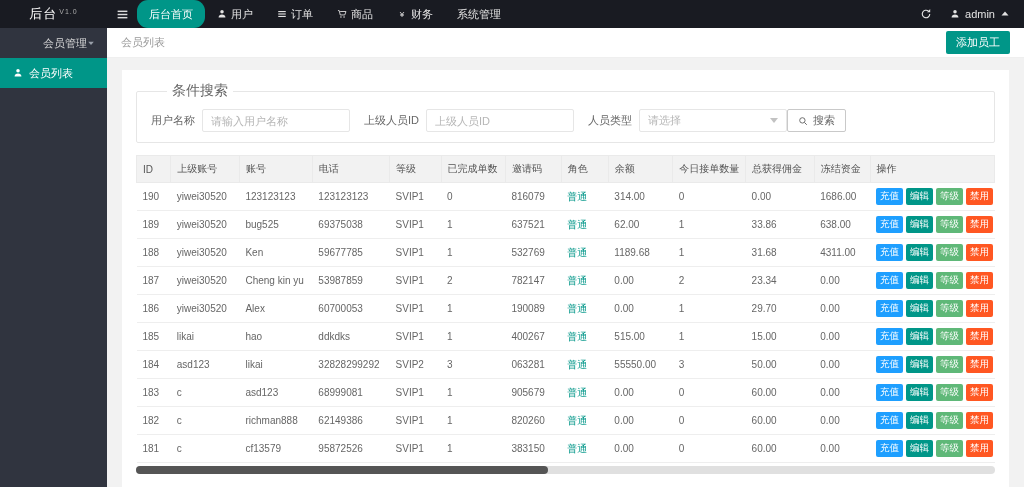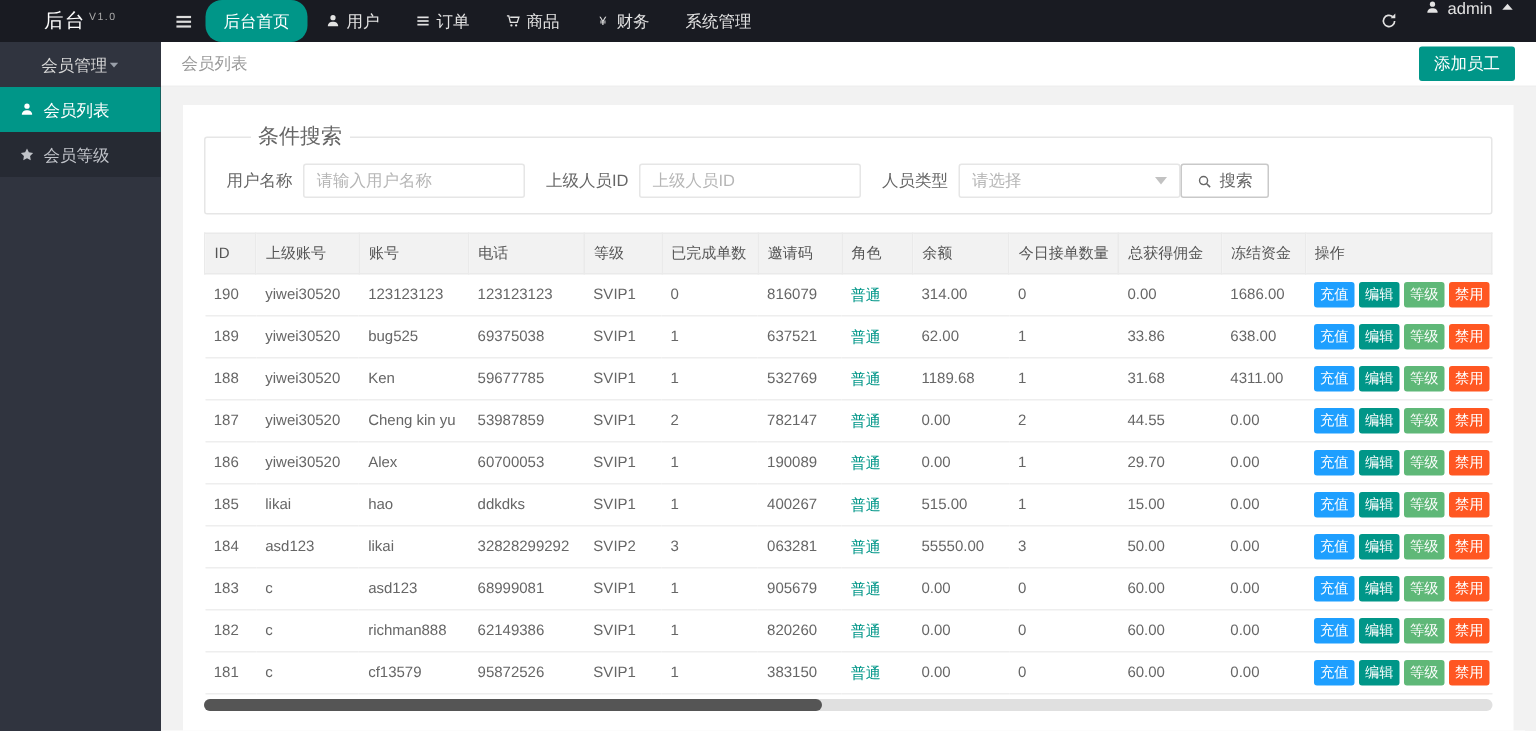--- a/index.html
+++ b/index.html
@@ -17,26 +17,26 @@
   .logo sup { font-size:7px; color:#aaa; margin-left:2px; transform:translateY(-3px); }
   .nav-toggle { width:30px; display:flex; align-items:center; justify-content:center; color:#ddd; cursor:pointer; }
   .nav-toggle .ico { width:13px; height:13px; }
   .nav { display:flex; align-items:stretch; }
   .nav-item { display:flex; align-items:center; gap:4px; padding:0 12px; color:#e3e3e3; font-size:11px; cursor:pointer; }
   .nav-item .ico { width:10px; height:10px; }
   .nav-item.active { background:#009688; color:#fff;border-radius:11px; }
   .topbar-right { margin-left:auto; display:flex; align-items:stretch; color:#e3e3e3; }
   .icon-btn { display:flex; align-items:center; padding:0 10px; cursor:pointer; }
   .icon-btn .ico { width:12px; height:12px; }
-  .admin { display:flex; align-items:flex-start; gap:5px; padding:0 14px 0 8px; font-size:11px; cursor:pointer; }
+  .admin { display:flex; align-items:center; gap:5px; padding:0 14px 0 8px; font-size:11px; cursor:pointer; }
   .admin .ico { width:10px; height:10px; }
 
   
   .sidebar { position:fixed; top:28px; left:0; bottom:0; width:107px; background:#30343f; z-index:10; }
-  .side-group { height:30px; display:flex; align-items:center; justify-content:center; padding:0 12px; color:#d6d6d6; font-size:11px; cursor:pointer;font-family:Liberation Serif, serif; }
+  .side-group { height:30px; display:flex; align-items:center; justify-content:flex-end; padding:0 12px; color:#d6d6d6; font-size:11px; cursor:pointer;font-family:Liberation Serif, serif; }
   .side-group .ico { width:8px; height:8px; color:#9aa0aa; }
   .side-sub { background:#262a33; }
   .side-item { height:30px; display:flex; align-items:center; gap:6px; padding:0 13px; color:#c0c3c9; font-size:11px; cursor:pointer; }
   .side-item .ico { width:10px; height:10px; }
   .side-item.active { background:#009688; color:#fff; }
 
   
   .main { margin-left:107px; margin-top:28px; height:459px; }
   .breadcrumb-bar { background:#fff; height:30px; display:flex; align-items:center; padding:0 14px; border-bottom:1px solid #efefef; }
   .crumb { color:#999; font-size:11px; }
@@ -168,28 +168,20 @@
   </div>
   <div class="side-sub">
       <div class="side-item active">
         <span class="ico">
           <svg viewBox="0 0 16 16" fill="currentColor">
             <circle cx="8" cy="4.5" r="2.8"></circle>
             <path d="M2.5 13.5c0-3 2.5-4.6 5.5-4.6s5.5 1.6 5.5 4.6z"></path>
           </svg>
         </span>
         <span>会员列表</span>
-      </div>
-      <div class="side-item">
-        <span class="ico">
-          <svg viewBox="0 0 16 16" fill="currentColor">
-            <path d="M8 1.5l2 4.1 4.5.7-3.2 3.2.7 4.5L8 11.9 4 14l.7-4.5L1.5 6.3 6 5.6z"></path>
-          </svg>
-        </span>
-        <span>会员等级</span>
       </div>
     </div>
 </aside>
 
 <main class="main">
   <div class="breadcrumb-bar">
     <span class="crumb">会员列表</span>
     <button class="add-btn">添加员工</button>
   </div>
 
@@ -303,21 +295,21 @@
               <td>187</td>
               <td>yiwei30520</td>
               <td>Cheng kin yu</td>
               <td>53987859</td>
               <td>SVIP1</td>
               <td>2</td>
               <td>782147</td>
               <td><span class="role-link">普通</span></td>
               <td>0.00</td>
               <td>2</td>
-              <td>44.55</td>
+              <td>23.34</td>
               <td>0.00</td>
               <td><span class="btn" style="background: rgb(30, 159, 255);">充值</span><span class="btn" style="background: rgb(0, 150, 136);">编辑</span><span class="btn" style="background: rgb(95, 184, 120);">等级</span><span class="btn" style="background: rgb(255, 87, 34);">禁用</span></td>
             </tr>
             <tr>
               <td>186</td>
               <td>yiwei30520</td>
               <td>Alex</td>
               <td>60700053</td>
               <td>SVIP1</td>
               <td>1</td>

